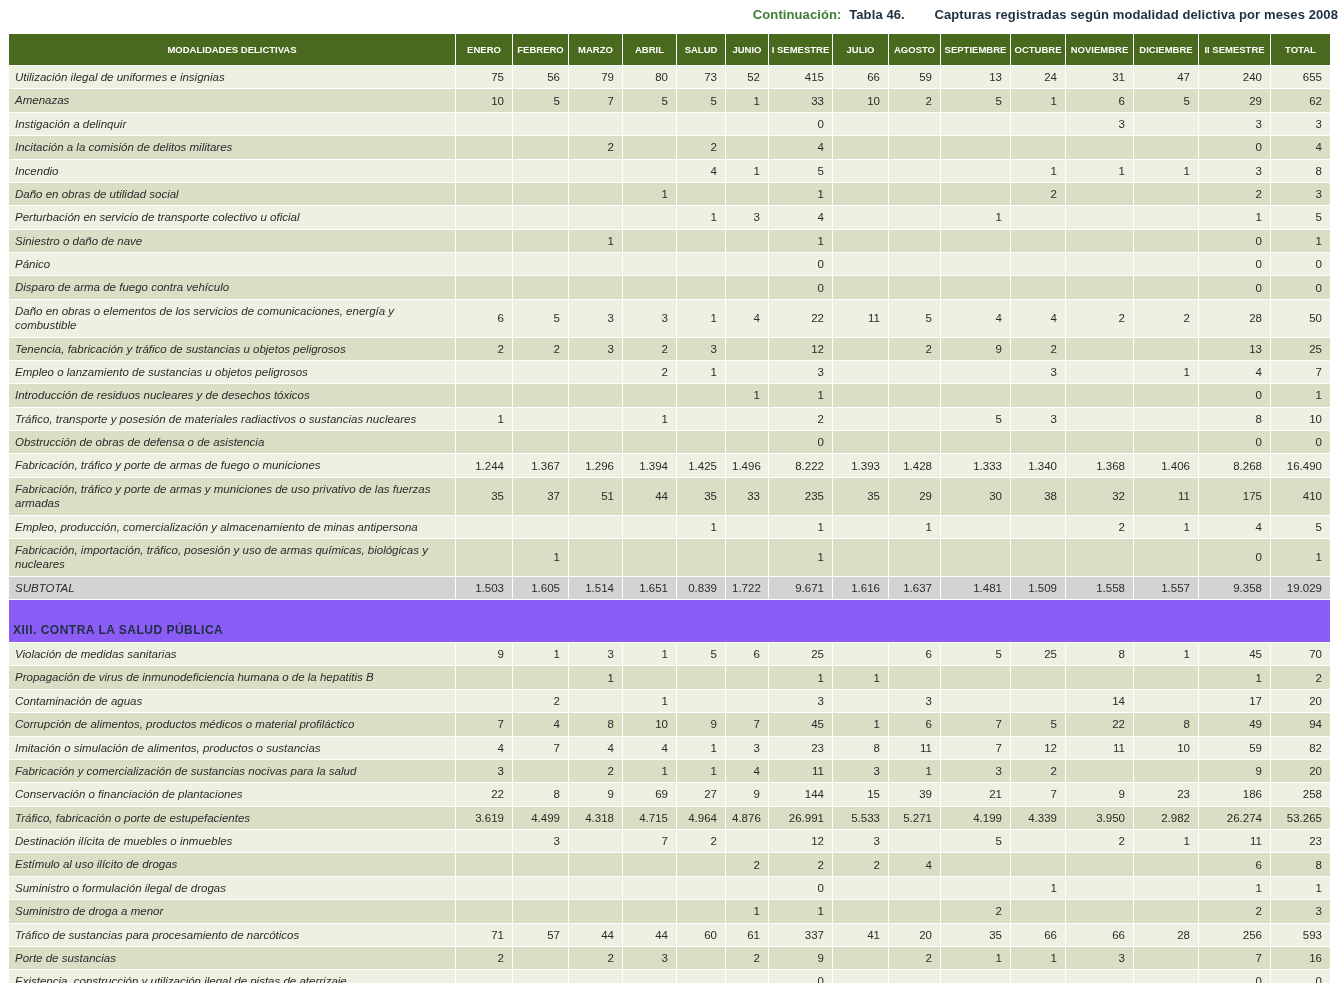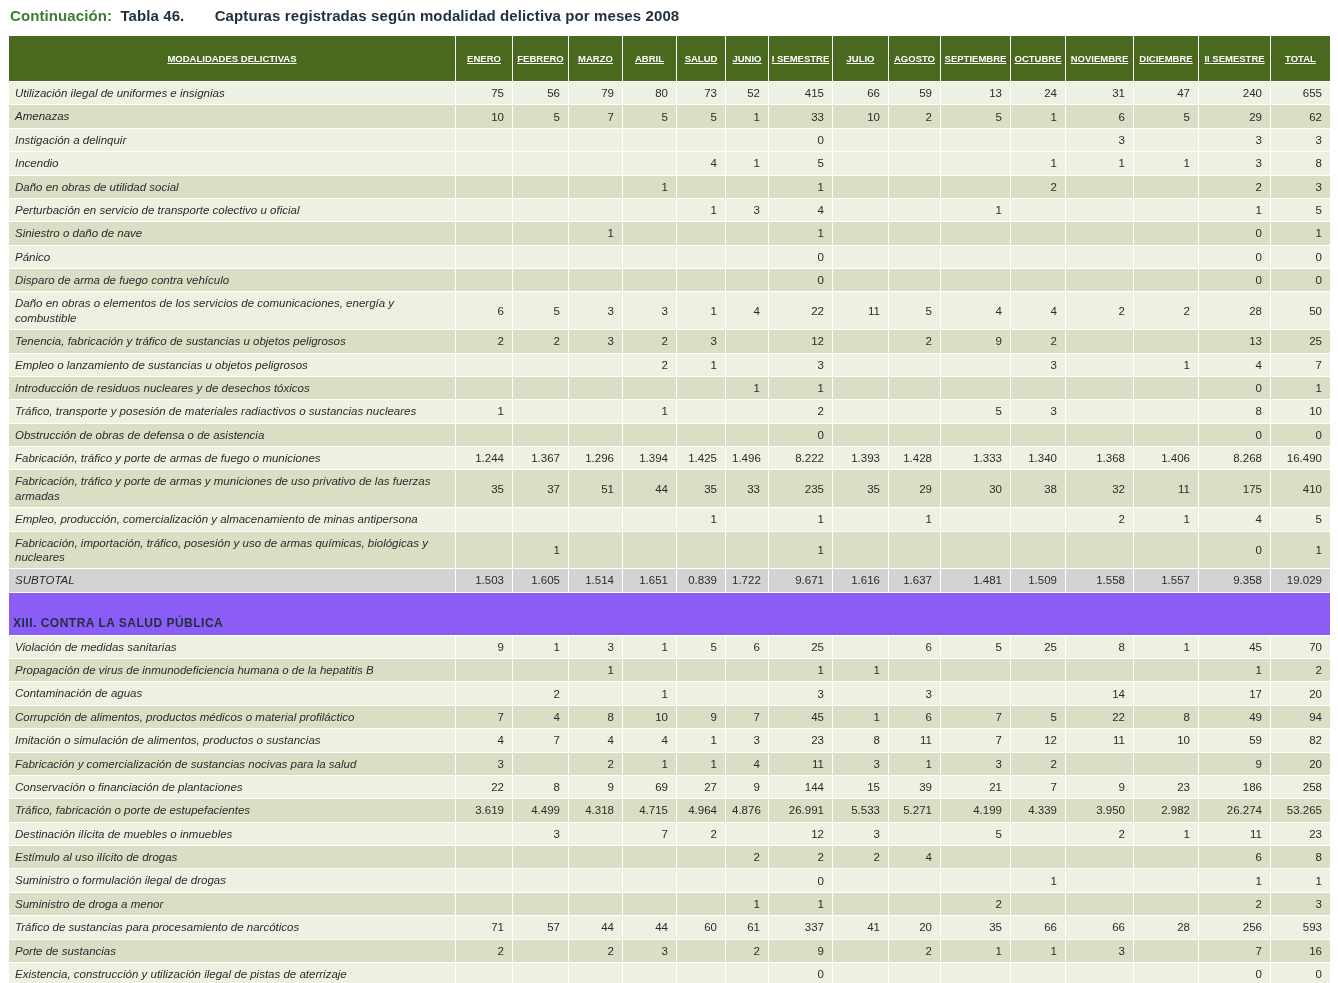--- a/index.html
+++ b/index.html
@@ -3,35 +3,36 @@
 <meta charset="utf-8">
 <style>
   html,body { margin:0; padding:0; background:#ffffff; }
   body {
     width:1338px; height:983px; overflow:hidden;
     font-family:"Liberation Sans", sans-serif;
     -webkit-font-smoothing:antialiased;
   }
   .page-title {
     padding:7px 0 0 10px;
-    font-size:15px; font-weight:bold; color:#1e2f3f;
+    font-size:13px; font-weight:bold; color:#1e2f3f;
     letter-spacing:0.1px;
+    text-align:right;
   }
   .page-title .green { color:#3e7c35; }
   .page-title .table-ref { margin-left:4px; margin-right:26px; }
 
   table.captures {
     border-collapse:collapse; table-layout:fixed;
     width:1322px; margin:11px 8px 0 8px;
   }
   table.captures th {
     background:#48691e; color:#ffffff;
     font-size:9.5px; font-weight:bold;
-    padding:17px 1px; border:1px solid #ffffff;
-    text-align:center; white-space:nowrap; overflow:hidden;text-decoration:underline;
+    padding:10px 1px; border:1px solid #ffffff;
+    text-align:center; white-space:nowrap; overflow:hidden;
   }
   table.captures td {
     border:1px solid #ffffff;
     font-size:11.5px; color:#2b2b2b;
     padding:4px 8px 4px 6px;
     vertical-align:middle;
   }
   td.label { text-align:left; line-height:1.25; padding-right:4px;font-style:italic; }
   td.num   { text-align:right; white-space:nowrap; }
   tr.light td    { background:#edf1e1; }
@@ -139,20 +140,38 @@
         <td class="num">0</td>
         <td class="num"></td>
         <td class="num"></td>
         <td class="num"></td>
         <td class="num"></td>
         <td class="num">3</td>
         <td class="num"></td>
         <td class="num">3</td>
         <td class="num">3</td>
       </tr>
+      <tr class="dark">
+        <td class="label">Incitación a la comisión de delitos militares</td>
+        <td class="num"></td>
+        <td class="num"></td>
+        <td class="num">2</td>
+        <td class="num"></td>
+        <td class="num">2</td>
+        <td class="num"></td>
+        <td class="num">4</td>
+        <td class="num"></td>
+        <td class="num"></td>
+        <td class="num"></td>
+        <td class="num"></td>
+        <td class="num"></td>
+        <td class="num"></td>
+        <td class="num">0</td>
+        <td class="num">4</td>
+      </tr>
       <tr class="light">
         <td class="label">Incendio</td>
         <td class="num"></td>
         <td class="num"></td>
         <td class="num"></td>
         <td class="num"></td>
         <td class="num">4</td>
         <td class="num">1</td>
         <td class="num">5</td>
         <td class="num"></td>

